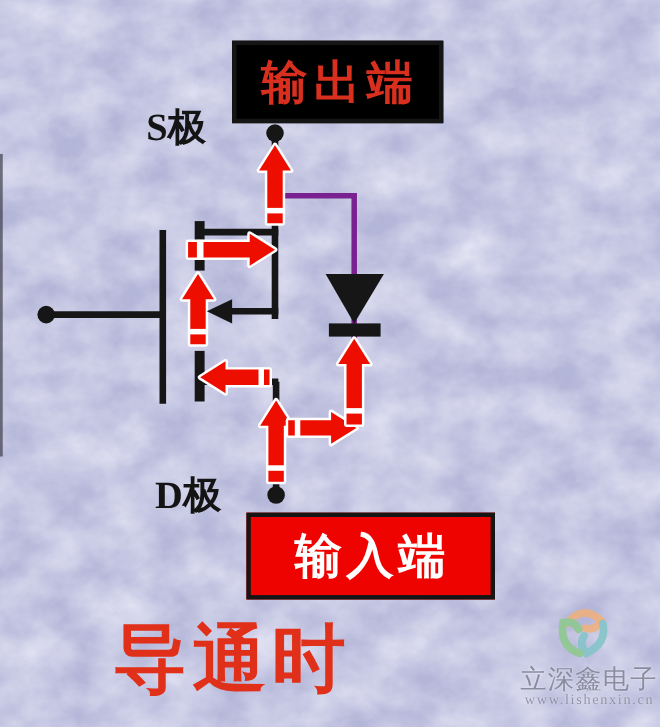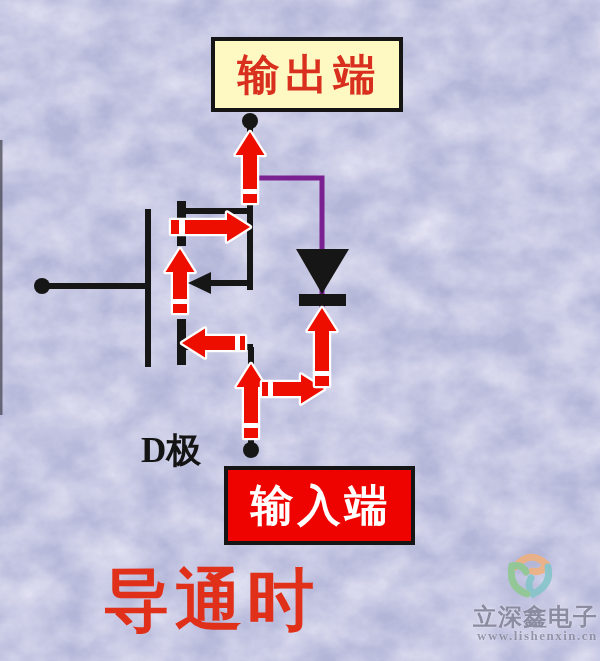--- a/index.html
+++ b/index.html
@@ -19,26 +19,26 @@
   .lbl{position:absolute;font-weight:bold;color:#141414;white-space:nowrap;line-height:1;}
   .terminal{font-size:35px;}
   .red-big{color:var(--accent-red,#e1301a);}
   .n-channel{left:404px;top:248px;font-size:51px;letter-spacing:2px;}
   .state{left:103px;top:567px;font-size:67px;letter-spacing:5px;}
   .s-pos{left:133px;top:98px;}
   .g-pos{left:22px;top:226px;}
   .d-pos{left:141px;top:433px;}
   
   .box{position:absolute;display:flex;align-items:center;justify-content:center;font-weight:bold;border:4px solid #151515;box-sizing:border-box;}
-  .box-output{left:211px;top:37px;width:192px;height:75px;background:#fef9c3;color:var(--output-text-red,#d92f1e);font-size:42px;letter-spacing:6px;padding-left:5px;}
-  .box-input{left:224px;top:466px;width:191px;height:79px;background:var(--input-red,#ee0300);color:#ffffff;font-size:43px;letter-spacing:4px;padding-left:3px;}
+  .box-output{left:211px;top:37px;width:192px;height:75px;background:#000000;color:var(--output-text-red,#d92f1e);font-size:42px;letter-spacing:6px;padding-left:5px;}
+  .box-input{left:224px;top:466px;width:226px;height:79px;background:var(--input-red,#ee0300);color:#ffffff;font-size:43px;letter-spacing:4px;padding-left:3px;}
   
   .wm-logo{position:absolute;left:502px;top:545px;opacity:.85;}
-  .wm-name{position:absolute;left:473px;top:601px;font-size:24px;font-weight:bold;color:var(--watermark-gray,#85859a);letter-spacing:1px;opacity:.9;text-shadow:0 0 2px rgba(255,255,255,.7);white-space:nowrap;text-align:right;}
-  .wm-url{position:absolute;left:477px;top:628px;font-size:13px;font-weight:bold;color:var(--watermark-gray,#85859a);letter-spacing:1.5px;opacity:.8;text-shadow:0 0 2px rgba(255,255,255,.7);white-space:nowrap;}
+  .wm-name{position:absolute;left:473px;top:601px;font-size:24px;font-weight:normal;color:var(--watermark-gray,#85859a);letter-spacing:1px;opacity:.9;text-shadow:0 0 2px rgba(255,255,255,.7);white-space:nowrap;text-align:right;}
+  .wm-url{position:absolute;left:477px;top:628px;font-size:13px;font-weight:normal;color:var(--watermark-gray,#85859a);letter-spacing:1.5px;opacity:.8;text-shadow:0 0 2px rgba(255,255,255,.7);white-space:nowrap;}
 </style>
 </head>
 <body>
 
 <div class="stage">
 
   <svg class="circuit" width="600" height="661" viewBox="0 0 600 661">
     <defs>
       <filter id="texLight" x="0" y="0" width="100%" height="100%">
         <feTurbulence type="fractalNoise" baseFrequency="0.022 0.028" numOctaves="4" seed="8"></feTurbulence>
@@ -120,20 +120,21 @@
     </g>
   </svg>
 
   <div class="box box-output">
     <span>输出端</span>
   </div>
   <div class="box box-input">
     <span>输入端</span>
   </div>
 
+  <div class="lbl terminal s-pos">S极</div>
   <div class="lbl terminal d-pos">D极</div>
 
   <div class="lbl red-big state">导通时</div>
 
   <svg class="wm-logo" width="56" height="54" viewBox="0 0 56 54">
     <path d="M 13 22 Q 28 4 44 19 Q 40 29 30 26" fill="none" stroke="var(--logo-orange,#f2b07a)" stroke-width="7" stroke-linecap="round"></path>
     <path d="M 46 22 Q 50 40 31 49 Q 24 41 29 33" fill="none" stroke="var(--logo-teal,#82c4c8)" stroke-width="7" stroke-linecap="round"></path>
     <path d="M 25 49 Q 6 42 10 21 Q 20 19 24 27" fill="none" stroke="var(--logo-green,#8cc98c)" stroke-width="7" stroke-linecap="round"></path>
   </svg>
   <div class="wm-name">立深鑫电子</div>

